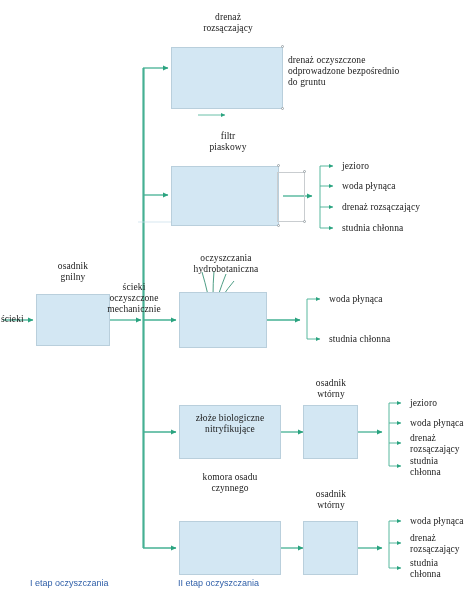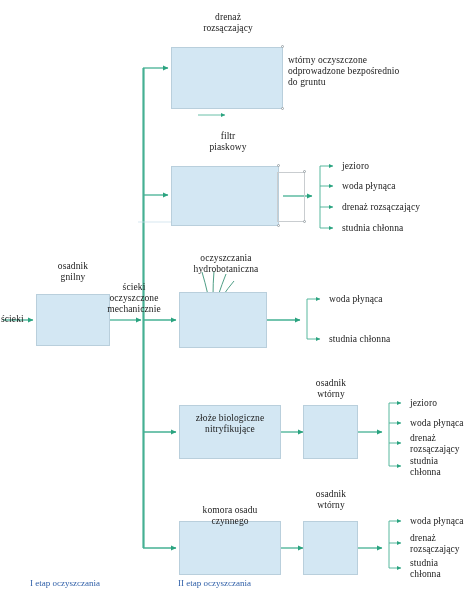--- a/index.html
+++ b/index.html
@@ -18,21 +18,21 @@
     font-size:9.5px;
     line-height:11px;
     color:#1a1a1a;
     white-space:pre-line;
     letter-spacing:0.1px;
   }
   .lbl.ctr{text-align:center;}
   .lbl.left{text-align:left;}
   .stage{
     position:absolute;
-    font-family:Liberation Serif, serif;
+    font-family:Liberation Sans, sans-serif;
     font-size:9px;
     color:#2f5fa8;
     white-space:nowrap;
   }
   .box{
     position:absolute;
     background:#d3e7f3;
     border:1px solid #b9cfdc;
     box-sizing:border-box;
   }
@@ -177,21 +177,21 @@
 <div class="lbl ctr" style="left:36px;top:261px;width:74px;">osadnik
 gnilny</div>
 
 <div class="lbl ctr" style="left:98px;top:282px;width:72px;">ścieki
 oczyszczone
 mechanicznie</div>
 
 <div class="lbl ctr" style="left:178px;top:12px;width:100px;">drenaż
 rozsączający</div>
 
-<div class="lbl left" style="left:288px;top:55px;width:180px;">wtórny oczyszczone
+<div class="lbl left" style="left:288px;top:55px;width:180px;">drenaż oczyszczone
 odprowadzone bezpośrednio
 do gruntu</div>
 
 <div class="lbl ctr" style="left:178px;top:131px;width:100px;">filtr
 piaskowy</div>
 
 <div class="lbl left" style="left:342px;top:161px;width:125px;">jezioro</div>
 <div class="lbl left" style="left:342px;top:181px;width:125px;">woda płynąca</div>
 <div class="lbl left" style="left:342px;top:202px;width:130px;">drenaż rozsączający</div>
 <div class="lbl left" style="left:342px;top:223px;width:125px;">studnia chłonna</div>
@@ -207,21 +207,21 @@
 <div class="lbl ctr" style="left:300px;top:378px;width:62px;">osadnik
 wtórny</div>
 
 <div class="lbl left" style="left:410px;top:398px;width:62px;">jezioro</div>
 <div class="lbl left" style="left:410px;top:418px;width:64px;">woda płynąca</div>
 <div class="lbl left" style="left:410px;top:433px;width:64px;">drenaż
 rozsączający</div>
 <div class="lbl left" style="left:410px;top:456px;width:62px;">studnia
 chłonna</div>
 
-<div class="lbl ctr" style="left:172px;top:505px;width:116px;">komora osadu
+<div class="lbl ctr" style="left:172px;top:472px;width:116px;">komora osadu
 czynnego</div>
 <div class="lbl ctr" style="left:300px;top:489px;width:62px;">osadnik
 wtórny</div>
 
 <div class="lbl left" style="left:410px;top:516px;width:64px;">woda płynąca</div>
 <div class="lbl left" style="left:410px;top:533px;width:64px;">drenaż
 rozsączający</div>
 <div class="lbl left" style="left:410px;top:558px;width:62px;">studnia
 chłonna</div>
 

